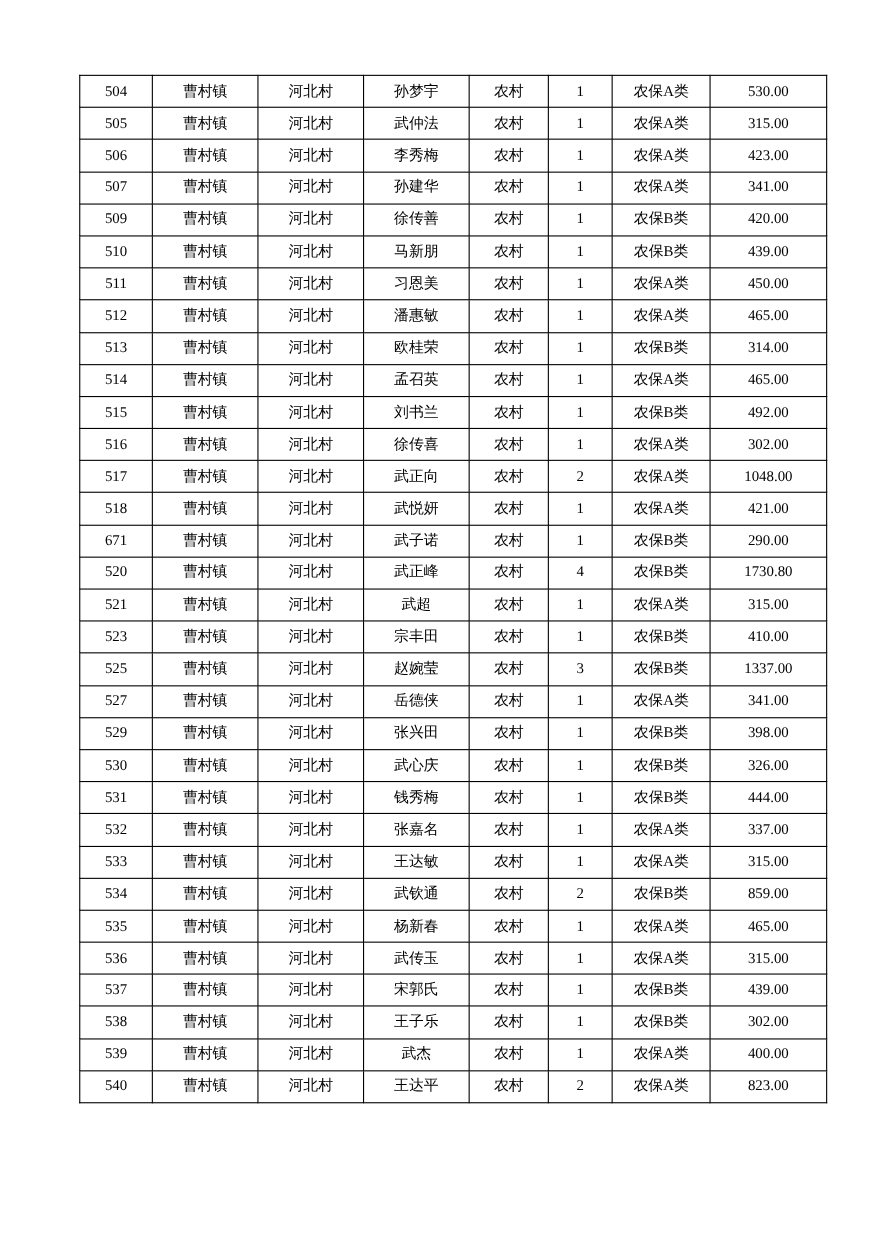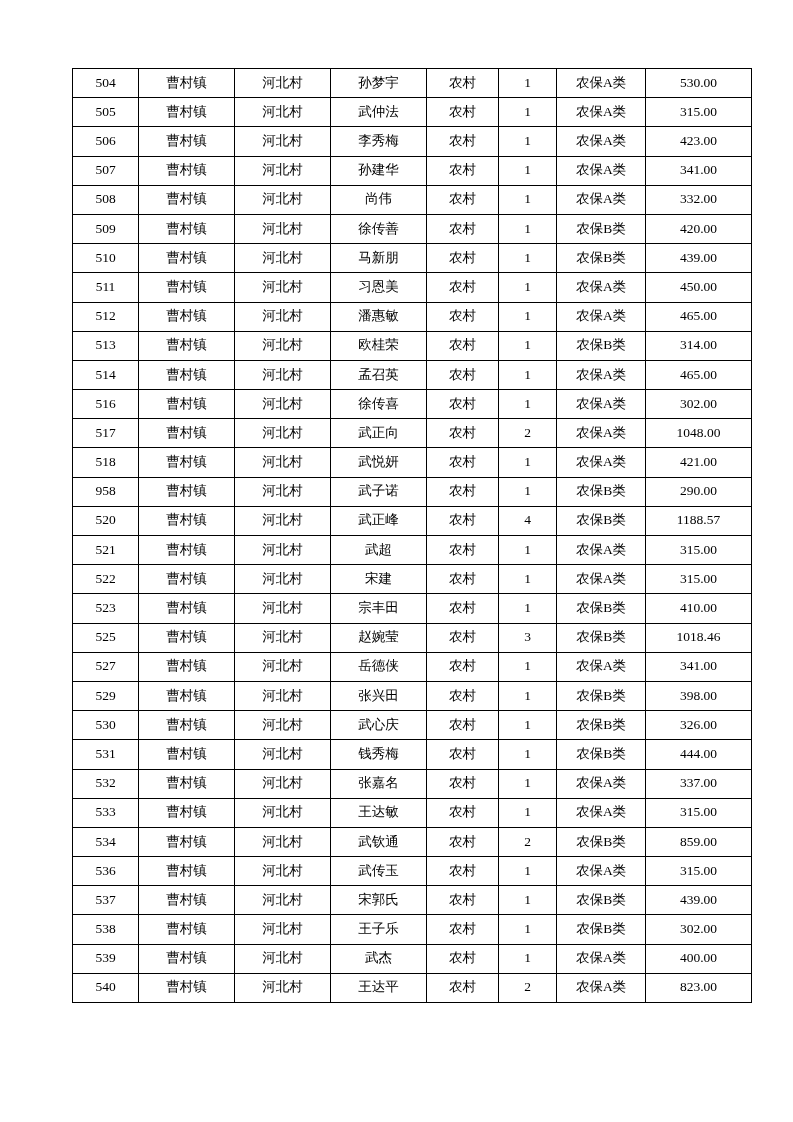--- a/index.html
+++ b/index.html
@@ -102,30 +102,20 @@
           <td class="seq">507</td>
           <td class="town">曹村镇</td>
           <td class="village">河北村</td>
           <td class="name">孙建华</td>
           <td class="household-type">农村</td>
           <td class="person-count">1</td>
           <td class="category">农保A类</td>
           <td class="amount">341.00</td>
         </tr>
         <tr>
-          <td class="seq">508</td>
-          <td class="town">曹村镇</td>
-          <td class="village">河北村</td>
-          <td class="name">尚伟</td>
-          <td class="household-type">农村</td>
-          <td class="person-count">1</td>
-          <td class="category">农保A类</td>
-          <td class="amount">332.00</td>
-        </tr>
-        <tr>
           <td class="seq">509</td>
           <td class="town">曹村镇</td>
           <td class="village">河北村</td>
           <td class="name">徐传善</td>
           <td class="household-type">农村</td>
           <td class="person-count">1</td>
           <td class="category">农保B类</td>
           <td class="amount">420.00</td>
         </tr>
         <tr>
@@ -172,20 +162,30 @@
           <td class="seq">514</td>
           <td class="town">曹村镇</td>
           <td class="village">河北村</td>
           <td class="name">孟召英</td>
           <td class="household-type">农村</td>
           <td class="person-count">1</td>
           <td class="category">农保A类</td>
           <td class="amount">465.00</td>
         </tr>
         <tr>
+          <td class="seq">515</td>
+          <td class="town">曹村镇</td>
+          <td class="village">河北村</td>
+          <td class="name">刘书兰</td>
+          <td class="household-type">农村</td>
+          <td class="person-count">1</td>
+          <td class="category">农保B类</td>
+          <td class="amount">492.00</td>
+        </tr>
+        <tr>
           <td class="seq">516</td>
           <td class="town">曹村镇</td>
           <td class="village">河北村</td>
           <td class="name">徐传喜</td>
           <td class="household-type">农村</td>
           <td class="person-count">1</td>
           <td class="category">农保A类</td>
           <td class="amount">302.00</td>
         </tr>
         <tr>
@@ -202,148 +202,148 @@
           <td class="seq">518</td>
           <td class="town">曹村镇</td>
           <td class="village">河北村</td>
           <td class="name">武悦妍</td>
           <td class="household-type">农村</td>
           <td class="person-count">1</td>
           <td class="category">农保A类</td>
           <td class="amount">421.00</td>
         </tr>
         <tr>
-          <td class="seq">958</td>
+          <td class="seq">671</td>
           <td class="town">曹村镇</td>
           <td class="village">河北村</td>
           <td class="name">武子诺</td>
           <td class="household-type">农村</td>
           <td class="person-count">1</td>
           <td class="category">农保B类</td>
           <td class="amount">290.00</td>
         </tr>
         <tr>
           <td class="seq">520</td>
           <td class="town">曹村镇</td>
           <td class="village">河北村</td>
           <td class="name">武正峰</td>
           <td class="household-type">农村</td>
           <td class="person-count">4</td>
           <td class="category">农保B类</td>
-          <td class="amount">1188.57</td>
+          <td class="amount">1730.80</td>
         </tr>
         <tr>
           <td class="seq">521</td>
           <td class="town">曹村镇</td>
           <td class="village">河北村</td>
           <td class="name">武超</td>
           <td class="household-type">农村</td>
           <td class="person-count">1</td>
           <td class="category">农保A类</td>
           <td class="amount">315.00</td>
         </tr>
         <tr>
-          <td class="seq">522</td>
-          <td class="town">曹村镇</td>
-          <td class="village">河北村</td>
-          <td class="name">宋建</td>
+          <td class="seq">523</td>
+          <td class="town">曹村镇</td>
+          <td class="village">河北村</td>
+          <td class="name">宗丰田</td>
+          <td class="household-type">农村</td>
+          <td class="person-count">1</td>
+          <td class="category">农保B类</td>
+          <td class="amount">410.00</td>
+        </tr>
+        <tr>
+          <td class="seq">525</td>
+          <td class="town">曹村镇</td>
+          <td class="village">河北村</td>
+          <td class="name">赵婉莹</td>
+          <td class="household-type">农村</td>
+          <td class="person-count">3</td>
+          <td class="category">农保B类</td>
+          <td class="amount">1337.00</td>
+        </tr>
+        <tr>
+          <td class="seq">527</td>
+          <td class="town">曹村镇</td>
+          <td class="village">河北村</td>
+          <td class="name">岳德侠</td>
+          <td class="household-type">农村</td>
+          <td class="person-count">1</td>
+          <td class="category">农保A类</td>
+          <td class="amount">341.00</td>
+        </tr>
+        <tr>
+          <td class="seq">529</td>
+          <td class="town">曹村镇</td>
+          <td class="village">河北村</td>
+          <td class="name">张兴田</td>
+          <td class="household-type">农村</td>
+          <td class="person-count">1</td>
+          <td class="category">农保B类</td>
+          <td class="amount">398.00</td>
+        </tr>
+        <tr>
+          <td class="seq">530</td>
+          <td class="town">曹村镇</td>
+          <td class="village">河北村</td>
+          <td class="name">武心庆</td>
+          <td class="household-type">农村</td>
+          <td class="person-count">1</td>
+          <td class="category">农保B类</td>
+          <td class="amount">326.00</td>
+        </tr>
+        <tr>
+          <td class="seq">531</td>
+          <td class="town">曹村镇</td>
+          <td class="village">河北村</td>
+          <td class="name">钱秀梅</td>
+          <td class="household-type">农村</td>
+          <td class="person-count">1</td>
+          <td class="category">农保B类</td>
+          <td class="amount">444.00</td>
+        </tr>
+        <tr>
+          <td class="seq">532</td>
+          <td class="town">曹村镇</td>
+          <td class="village">河北村</td>
+          <td class="name">张嘉名</td>
+          <td class="household-type">农村</td>
+          <td class="person-count">1</td>
+          <td class="category">农保A类</td>
+          <td class="amount">337.00</td>
+        </tr>
+        <tr>
+          <td class="seq">533</td>
+          <td class="town">曹村镇</td>
+          <td class="village">河北村</td>
+          <td class="name">王达敏</td>
           <td class="household-type">农村</td>
           <td class="person-count">1</td>
           <td class="category">农保A类</td>
           <td class="amount">315.00</td>
         </tr>
         <tr>
-          <td class="seq">523</td>
-          <td class="town">曹村镇</td>
-          <td class="village">河北村</td>
-          <td class="name">宗丰田</td>
-          <td class="household-type">农村</td>
-          <td class="person-count">1</td>
-          <td class="category">农保B类</td>
-          <td class="amount">410.00</td>
-        </tr>
-        <tr>
-          <td class="seq">525</td>
-          <td class="town">曹村镇</td>
-          <td class="village">河北村</td>
-          <td class="name">赵婉莹</td>
-          <td class="household-type">农村</td>
-          <td class="person-count">3</td>
-          <td class="category">农保B类</td>
-          <td class="amount">1018.46</td>
-        </tr>
-        <tr>
-          <td class="seq">527</td>
-          <td class="town">曹村镇</td>
-          <td class="village">河北村</td>
-          <td class="name">岳德侠</td>
-          <td class="household-type">农村</td>
-          <td class="person-count">1</td>
-          <td class="category">农保A类</td>
-          <td class="amount">341.00</td>
-        </tr>
-        <tr>
-          <td class="seq">529</td>
-          <td class="town">曹村镇</td>
-          <td class="village">河北村</td>
-          <td class="name">张兴田</td>
-          <td class="household-type">农村</td>
-          <td class="person-count">1</td>
-          <td class="category">农保B类</td>
-          <td class="amount">398.00</td>
-        </tr>
-        <tr>
-          <td class="seq">530</td>
-          <td class="town">曹村镇</td>
-          <td class="village">河北村</td>
-          <td class="name">武心庆</td>
-          <td class="household-type">农村</td>
-          <td class="person-count">1</td>
-          <td class="category">农保B类</td>
-          <td class="amount">326.00</td>
-        </tr>
-        <tr>
-          <td class="seq">531</td>
-          <td class="town">曹村镇</td>
-          <td class="village">河北村</td>
-          <td class="name">钱秀梅</td>
-          <td class="household-type">农村</td>
-          <td class="person-count">1</td>
-          <td class="category">农保B类</td>
-          <td class="amount">444.00</td>
-        </tr>
-        <tr>
-          <td class="seq">532</td>
-          <td class="town">曹村镇</td>
-          <td class="village">河北村</td>
-          <td class="name">张嘉名</td>
-          <td class="household-type">农村</td>
-          <td class="person-count">1</td>
-          <td class="category">农保A类</td>
-          <td class="amount">337.00</td>
-        </tr>
-        <tr>
-          <td class="seq">533</td>
-          <td class="town">曹村镇</td>
-          <td class="village">河北村</td>
-          <td class="name">王达敏</td>
-          <td class="household-type">农村</td>
-          <td class="person-count">1</td>
-          <td class="category">农保A类</td>
-          <td class="amount">315.00</td>
-        </tr>
-        <tr>
           <td class="seq">534</td>
           <td class="town">曹村镇</td>
           <td class="village">河北村</td>
           <td class="name">武钦通</td>
           <td class="household-type">农村</td>
           <td class="person-count">2</td>
           <td class="category">农保B类</td>
           <td class="amount">859.00</td>
+        </tr>
+        <tr>
+          <td class="seq">535</td>
+          <td class="town">曹村镇</td>
+          <td class="village">河北村</td>
+          <td class="name">杨新春</td>
+          <td class="household-type">农村</td>
+          <td class="person-count">1</td>
+          <td class="category">农保A类</td>
+          <td class="amount">465.00</td>
         </tr>
         <tr>
           <td class="seq">536</td>
           <td class="town">曹村镇</td>
           <td class="village">河北村</td>
           <td class="name">武传玉</td>
           <td class="household-type">农村</td>
           <td class="person-count">1</td>
           <td class="category">农保A类</td>
           <td class="amount">315.00</td>

